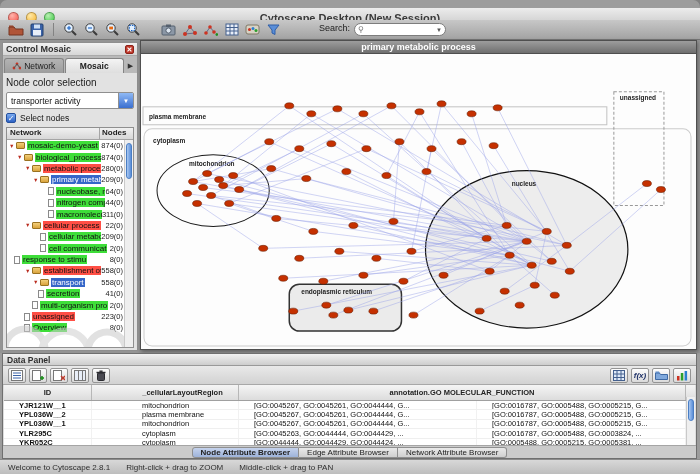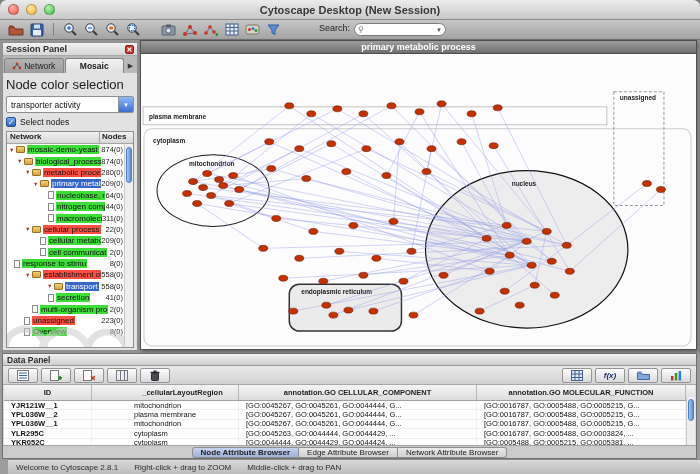--- a/index.html
+++ b/index.html
@@ -1,20 +1,20 @@
 <!DOCTYPE html>
 <html><head>
 <meta charset="utf-8">
 <style>
   html,body{margin:0;padding:0;background:#808080;}
   *{box-sizing:border-box;}
   .window{position:relative;width:700px;height:474px;background:#9c9c9c;overflow:hidden;
     font-family:"Liberation Sans",sans-serif;border-radius:7px 7px 0 0;}
   
-  .titlebar{position:absolute;top:0;left:0;right:0;height:20px;
+  .titlebar{position:absolute;top:8px;left:0;right:0;height:20px;
     background:linear-gradient(#ececec,#c9c9c9);border-bottom:1px solid #8d8d8d;}
   .title{text-align:center;font-size:11px;font-weight:bold;color:#393939;line-height:20px;}
   .traffic{position:absolute;left:8px;top:4px;display:flex;gap:7px;}
   .tl{width:11px;height:11px;border-radius:50%;border:1px solid rgba(0,0,0,.25);}
   .tl.r{background:radial-gradient(circle at 35% 30%,#ffb3ab,#f3534a);}
   .tl.y{background:radial-gradient(circle at 35% 30%,#ffe9a8,#f5b32e);}
   .tl.g{background:radial-gradient(circle at 35% 30%,#b9f0b2,#35c53f);}
   
   .toolbar{position:absolute;top:20px;left:0;right:0;height:20px;
     background:linear-gradient(#c7c7c7,#a3a3a3);border-bottom:1px solid #757575;
@@ -40,21 +40,21 @@
   .cp-close{margin-left:auto;color:#fff;background:#c03a2c;border:1px solid #8e2218;font-size:7px;
     width:9px;height:9px;line-height:8px;text-align:center;border-radius:2px;}
   .cp-tabs{height:17px;display:flex;align-items:flex-end;background:#b9b9b9;padding:2px 1px 0 1px;gap:1px;}
   .cp-tab{flex:1;height:15px;font-size:8.5px;color:#222;display:flex;align-items:center;justify-content:center;
     gap:3px;border:1px solid #848484;border-bottom:none;border-radius:3px 3px 0 0;
     background:linear-gradient(#b3b3b3,#9d9d9d);}
   .cp-tab.active{background:linear-gradient(#f4f4f4,#dedede);font-weight:bold;}
   .cp-tab-arrow{width:11px;height:15px;display:flex;align-items:center;justify-content:center;
     font-size:7px;color:#333;}
   .cp-body{flex:1;display:flex;flex-direction:column;padding:4px 3px 0 3px;gap:4px;background:#e2e2e2;min-height:0;}
-  .cp-label{font-size:13px;color:#1d1d1d;}
+  .cp-label{font-size:10px;color:#1d1d1d;}
   .cp-select{height:17px;background:#fff;border:1px solid #8f8f8f;border-radius:2px;display:flex;
     align-items:center;font-size:8.5px;padding-left:4px;color:#111;}
   .cp-select-btn{margin-left:auto;width:15px;height:100%;border-left:1px solid #8f8f8f;color:#fff;
     font-size:6px;display:flex;align-items:center;justify-content:center;
     background:linear-gradient(#8fb9f5,#3a6fd0);border-radius:0 1px 1px 0;}
   .cp-check{display:flex;align-items:center;gap:4px;font-size:8.5px;color:#111;}
   .checkbox{width:10px;height:10px;border-radius:2px;color:#fff;font-size:8px;line-height:9px;text-align:center;
     background:linear-gradient(#79aaf0,#2d62c4);border:1px solid #24509e;}
   .tree-wrap{flex:1;display:flex;flex-direction:column;border:1px solid #8f8f8f;background:#fff;
     overflow:hidden;position:relative;margin-bottom:2px;min-height:0;}
@@ -85,50 +85,50 @@
     font-weight:bold;display:flex;align-items:center;justify-content:center;border-bottom:1px solid #4f4f4f;}
   .frame-canvas{flex:1;position:relative;background:#fdfdfd;min-height:0;}
   .frame-canvas svg{position:absolute;inset:0;width:100%;height:100%;}
   
   .dp{position:absolute;left:2px;right:3px;top:353px;height:106px;border:1px solid #6f6f6f;
     background:#dcdcdc;display:flex;flex-direction:column;}
   .dp-header{height:12px;flex:none;background:linear-gradient(#f1f1f1,#cdcdcd);font-size:8.5px;font-weight:bold;
     color:#2f2f2f;padding-left:4px;display:flex;align-items:center;border-bottom:1px solid #999;}
   .dp-toolbar{height:19px;flex:none;display:flex;align-items:center;padding:0 5px;gap:3px;
     background:linear-gradient(#e9e9e9,#d2d2d2);border-bottom:1px solid #a8a8a8;}
-  .dp-btn{width:30px;height:15px;border:1px solid #949494;border-radius:2px;display:flex;align-items:center;
+  .dp-btn{width:18px;height:15px;border:1px solid #949494;border-radius:2px;display:flex;align-items:center;
     justify-content:center;background:linear-gradient(#fdfdfd,#dadada);font-size:8px;}
   .dp-right{margin-left:auto;display:flex;gap:3px;}
   .fx{font-size:8px;font-style:italic;font-weight:bold;color:#1c2f66;}
   .dp-table{flex:1;background:#fff;position:relative;overflow:hidden;margin:0 1px;min-height:0;}
   .dt-head{display:flex;height:16px;background:linear-gradient(#f5f5f5,#dcdcdc);border-bottom:1px solid #a0a0a0;
     font-size:7.5px;font-weight:bold;color:#222;padding-right:9px;}
   .dt-head div{border-right:1px solid #b7b7b7;display:flex;align-items:center;justify-content:center;
     overflow:hidden;white-space:nowrap;}
   .dt-body{padding-right:9px;}
   .dt-row{display:flex;height:9.4px;font-size:7.5px;color:#111;border-bottom:1px solid #efefef;}
-  .dt-row div{padding-left:7px;overflow:hidden;white-space:nowrap;display:flex;align-items:center;
+  .dt-row div{padding-left:15px;overflow:hidden;white-space:nowrap;display:flex;align-items:center;
     border-right:1px solid #f1f1f1;}
   .c0{width:88px;flex:none;}
   .c1{width:112px;flex:none;margin-left:35px;}
   .c2{width:238px;flex:none;}
   .c3{flex:1;min-width:0;}
   .idc{font-weight:bold;}
   .dt-scroll{position:absolute;right:0;top:12px;bottom:0;width:9px;background:#efefef;border-left:1px solid #c9c9c9;}
   .dt-thumb{position:absolute;top:2px;left:1px;right:1px;height:22px;border-radius:4px;
     background:linear-gradient(90deg,#a9c8f2,#5a8ed8);border:1px solid #4a7ec4;}
   .dp-tabs{height:13px;flex:none;display:flex;align-items:center;justify-content:center;
     background:#cbcbcb;border-top:1px solid #a5a5a5;}
   .dp-tab{font-size:8px;color:#222;padding:0 8px;height:11px;display:flex;align-items:center;
     border:1px solid #8f8f8f;border-left:none;background:linear-gradient(#e9e9e9,#d0d0d0);}
   .dp-tab:first-child{border-left:1px solid #8f8f8f;border-radius:3px 0 0 3px;}
   .dp-tab:last-child{border-radius:0 3px 3px 0;}
   .dp-tab.active{background:linear-gradient(#c5d2ec,#9db3da);font-weight:bold;}
   
-  .statusbar{position:absolute;left:8px;right:0;bottom:0;height:15px;
+  .statusbar{position:absolute;left:0;right:0;bottom:0;height:15px;
     background:linear-gradient(#d8d8d8,#bdbdbd);border-top:1px solid #8c8c8c;
     display:flex;align-items:center;font-size:8px;color:#2e2e2e;padding-left:8px;gap:16px;}
 </style>
 </head>
 <body>
 
 <div class="window">
 
   <div class="titlebar">
     <div class="traffic">
@@ -242,21 +242,21 @@
         <input value="" style="">
         <span class="sarrow">▼</span>
       </span>
     </div>
   </div>
 
   <div class="main">
 
     <div class="cp">
       <div class="cp-header">
-        <span>Session Panel</span>
+        <span>Control Mosaic</span>
         <span class="cp-close">✕</span>
       </div>
       <div class="cp-tabs">
         <span class="cp-tab">
           <svg width="9" height="8">
               <circle cx="2" cy="6" r="1.4" fill="#cc3322"></circle>
               <circle cx="5" cy="2" r="1.4" fill="#cc3322"></circle>
               <circle cx="8" cy="6" r="1.4" fill="#cc3322"></circle>
               <line x1="2" y1="6" x2="5" y2="2" stroke="#555"></line>
               <line x1="5" y1="2" x2="8" y2="6" stroke="#555"></line>
@@ -349,27 +349,27 @@
                 <span class="tdoc"></span>
                 <span class="tlabel green">response to stimu</span>
                 <span class="tcount">8(0)</span>
               </div>
               <div class="trow" style="padding-left: 18px;">
                 <span class="texp">▼</span>
                 <span class="tfolder"></span>
                 <span class="tlabel red">establishment of lo</span>
                 <span class="tcount">558(0)</span>
               </div>
-              <div class="trow tsel" style="padding-left: 40px;">
+              <div class="trow tsel" style="padding-left: 26px;">
                 <span class="texp">▼</span>
                 <span class="tfolder"></span>
                 <span class="tlabel selected">transport</span>
                 <span class="tcount">558(0)</span>
               </div>
-              <div class="trow" style="padding-left: 34px;">
+              <div class="trow" style=" margin-left: 24px;">
                 <span class="texp"></span>
                 <span class="tdoc"></span>
                 <span class="tlabel green">secretion</span>
                 <span class="tcount">41(0)</span>
               </div>
               <div class="trow" style="padding-left: 18px;">
                 <span class="texp"></span>
                 <span class="tdoc"></span>
                 <span class="tlabel green">multi-organism pro</span>
                 <span class="tcount">2(0)</span>
@@ -636,21 +636,20 @@
               <rect x="4.8" y="3" width="2.5" height="7.5" fill="#2ca02c"></rect>
               <rect x="8.6" y="1" width="2.5" height="9.5" fill="#2a7fd0"></rect>
             </svg>
           </span>
       </span>
     </div>
     <div class="dp-table">
       <div class="dt-head">
           <div class="c0">ID</div>
           <div class="c1">_cellularLayoutRegion</div>
-          <div class="c2">annotation.GO CELLULAR_COMPONENT</div>
           <div class="c3">annotation.GO MOLECULAR_FUNCTION</div>
         </div>
       <div class="dt-body">
           <div class="dt-row">
             <div class="c0 idc">YJR121W__1</div>
             <div class="c1">mitochondrion</div>
             <div class="c2">[GO:0045267, GO:0045261, GO:0044444, G...</div>
             <div class="c3">[GO:0016787, GO:0005488, GO:0005215, G...</div>
           </div>
           <div class="dt-row">

